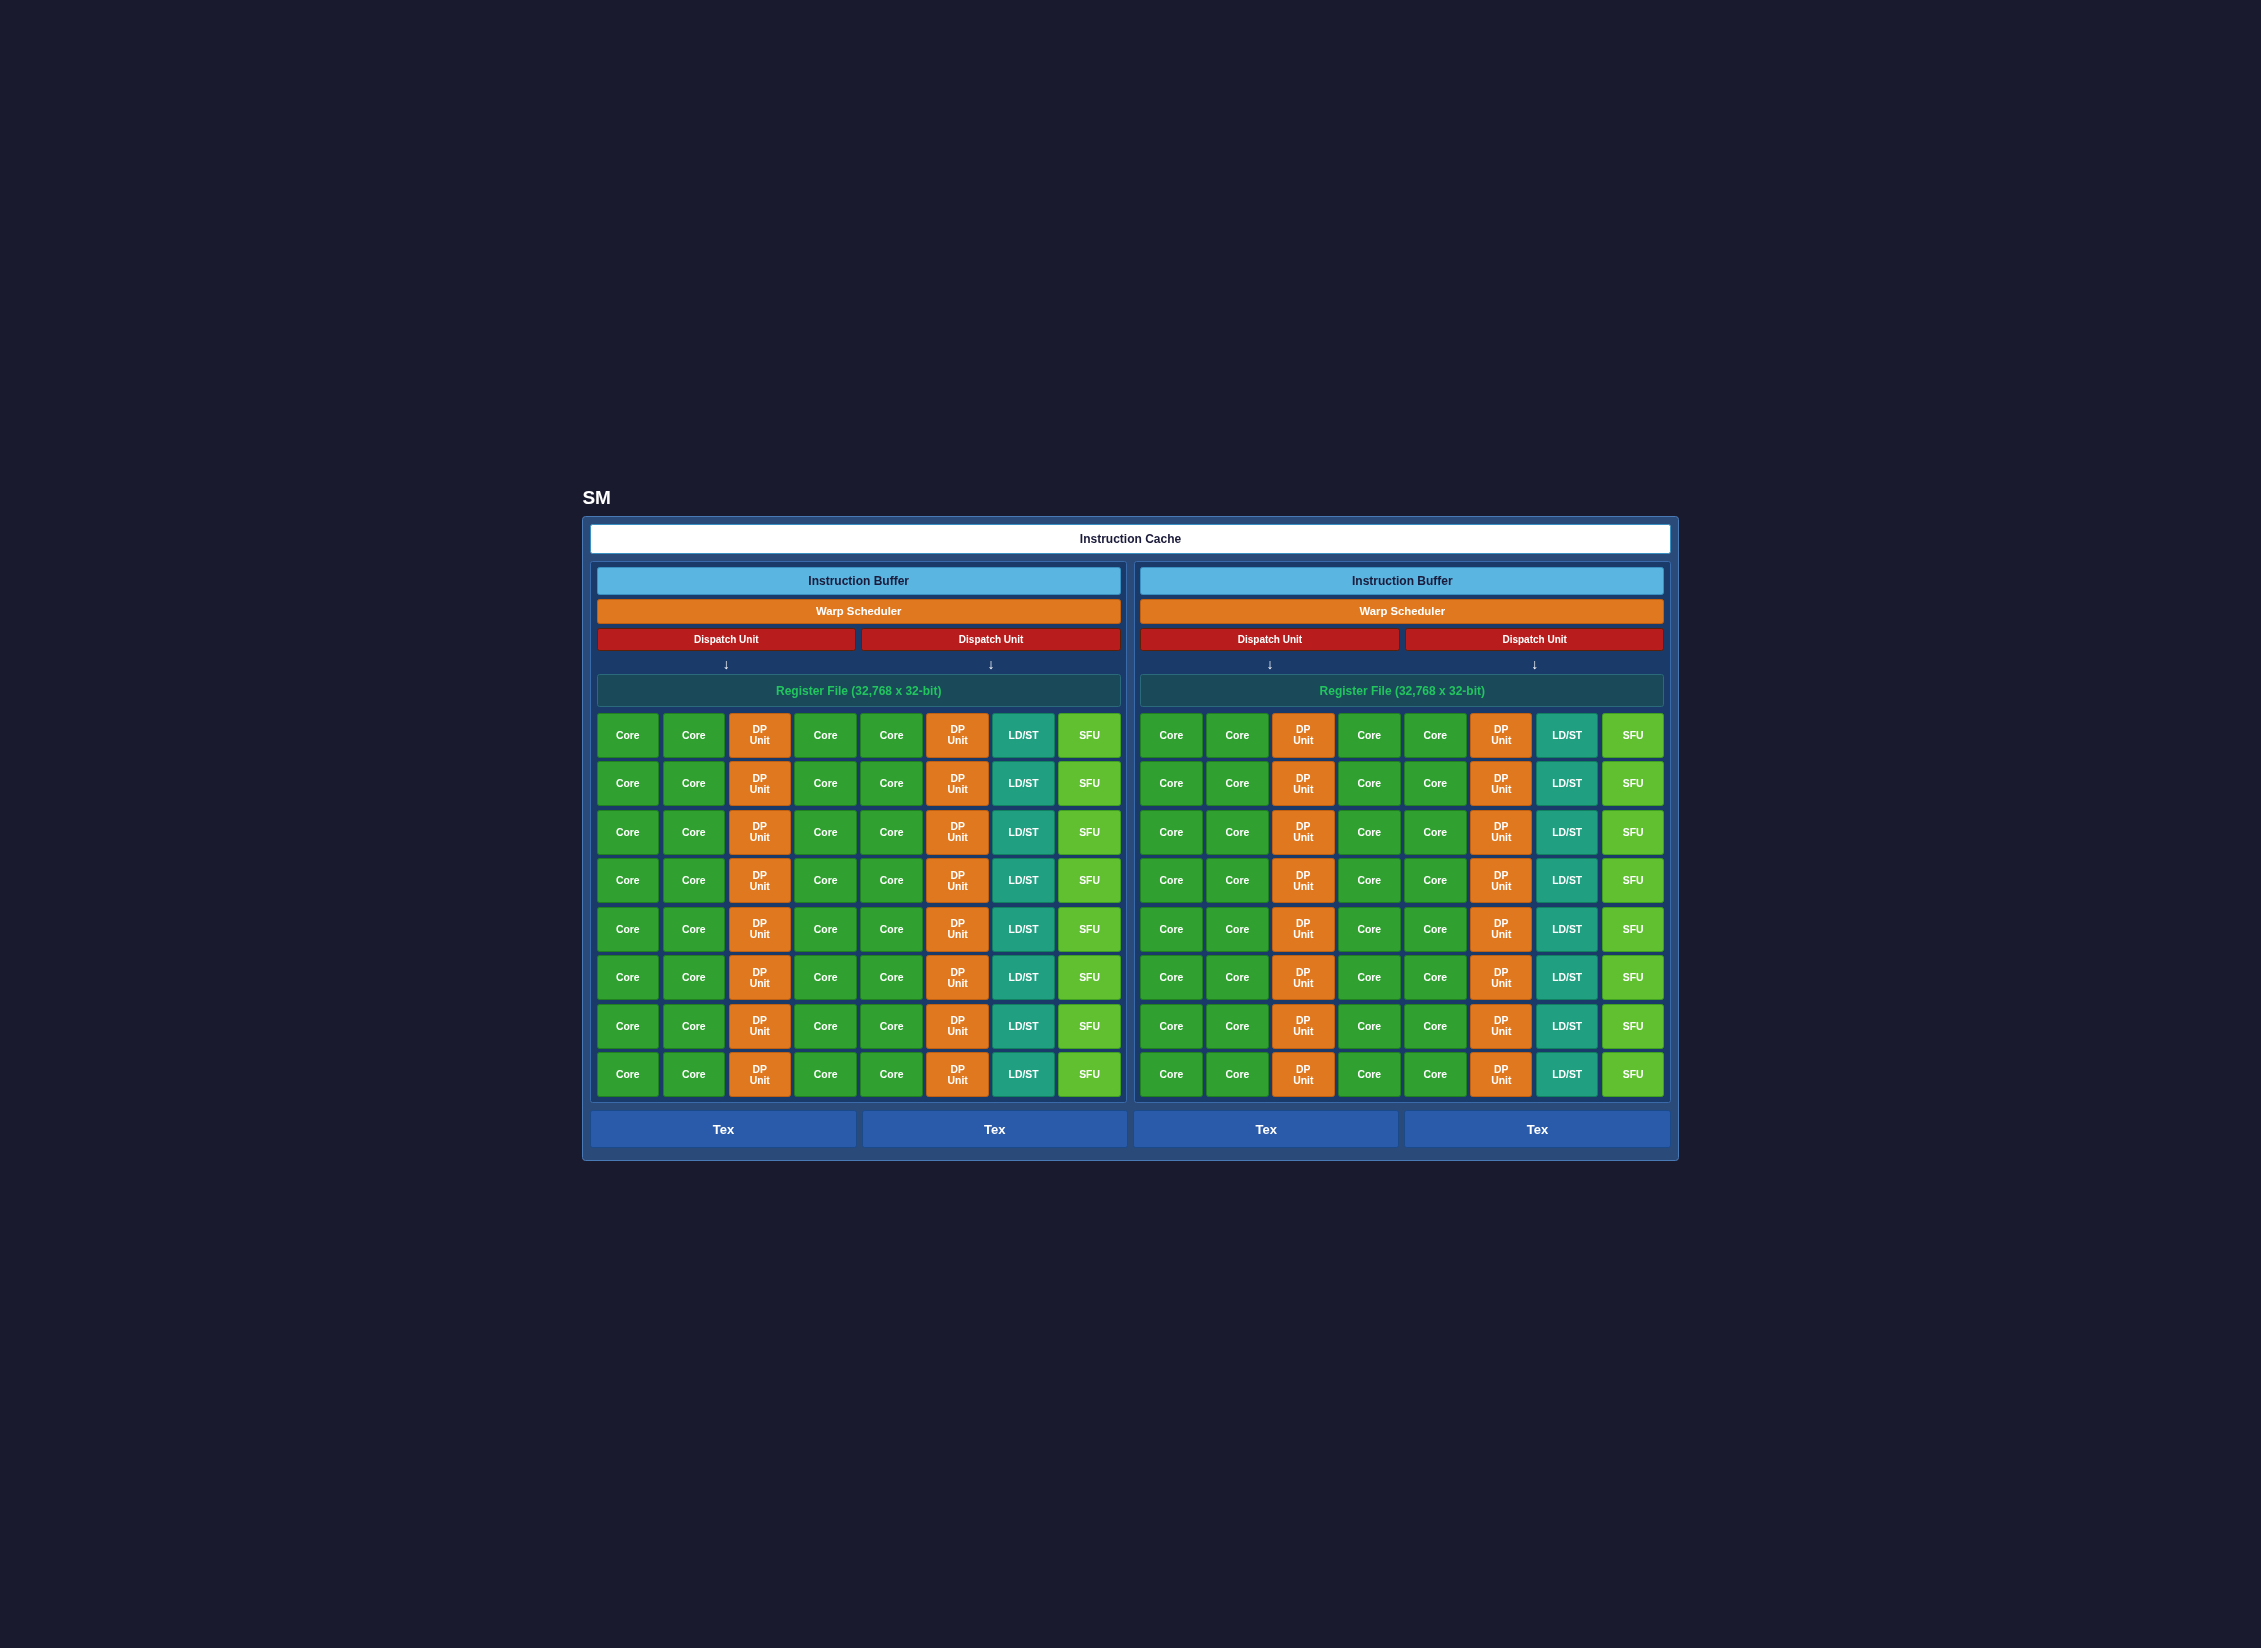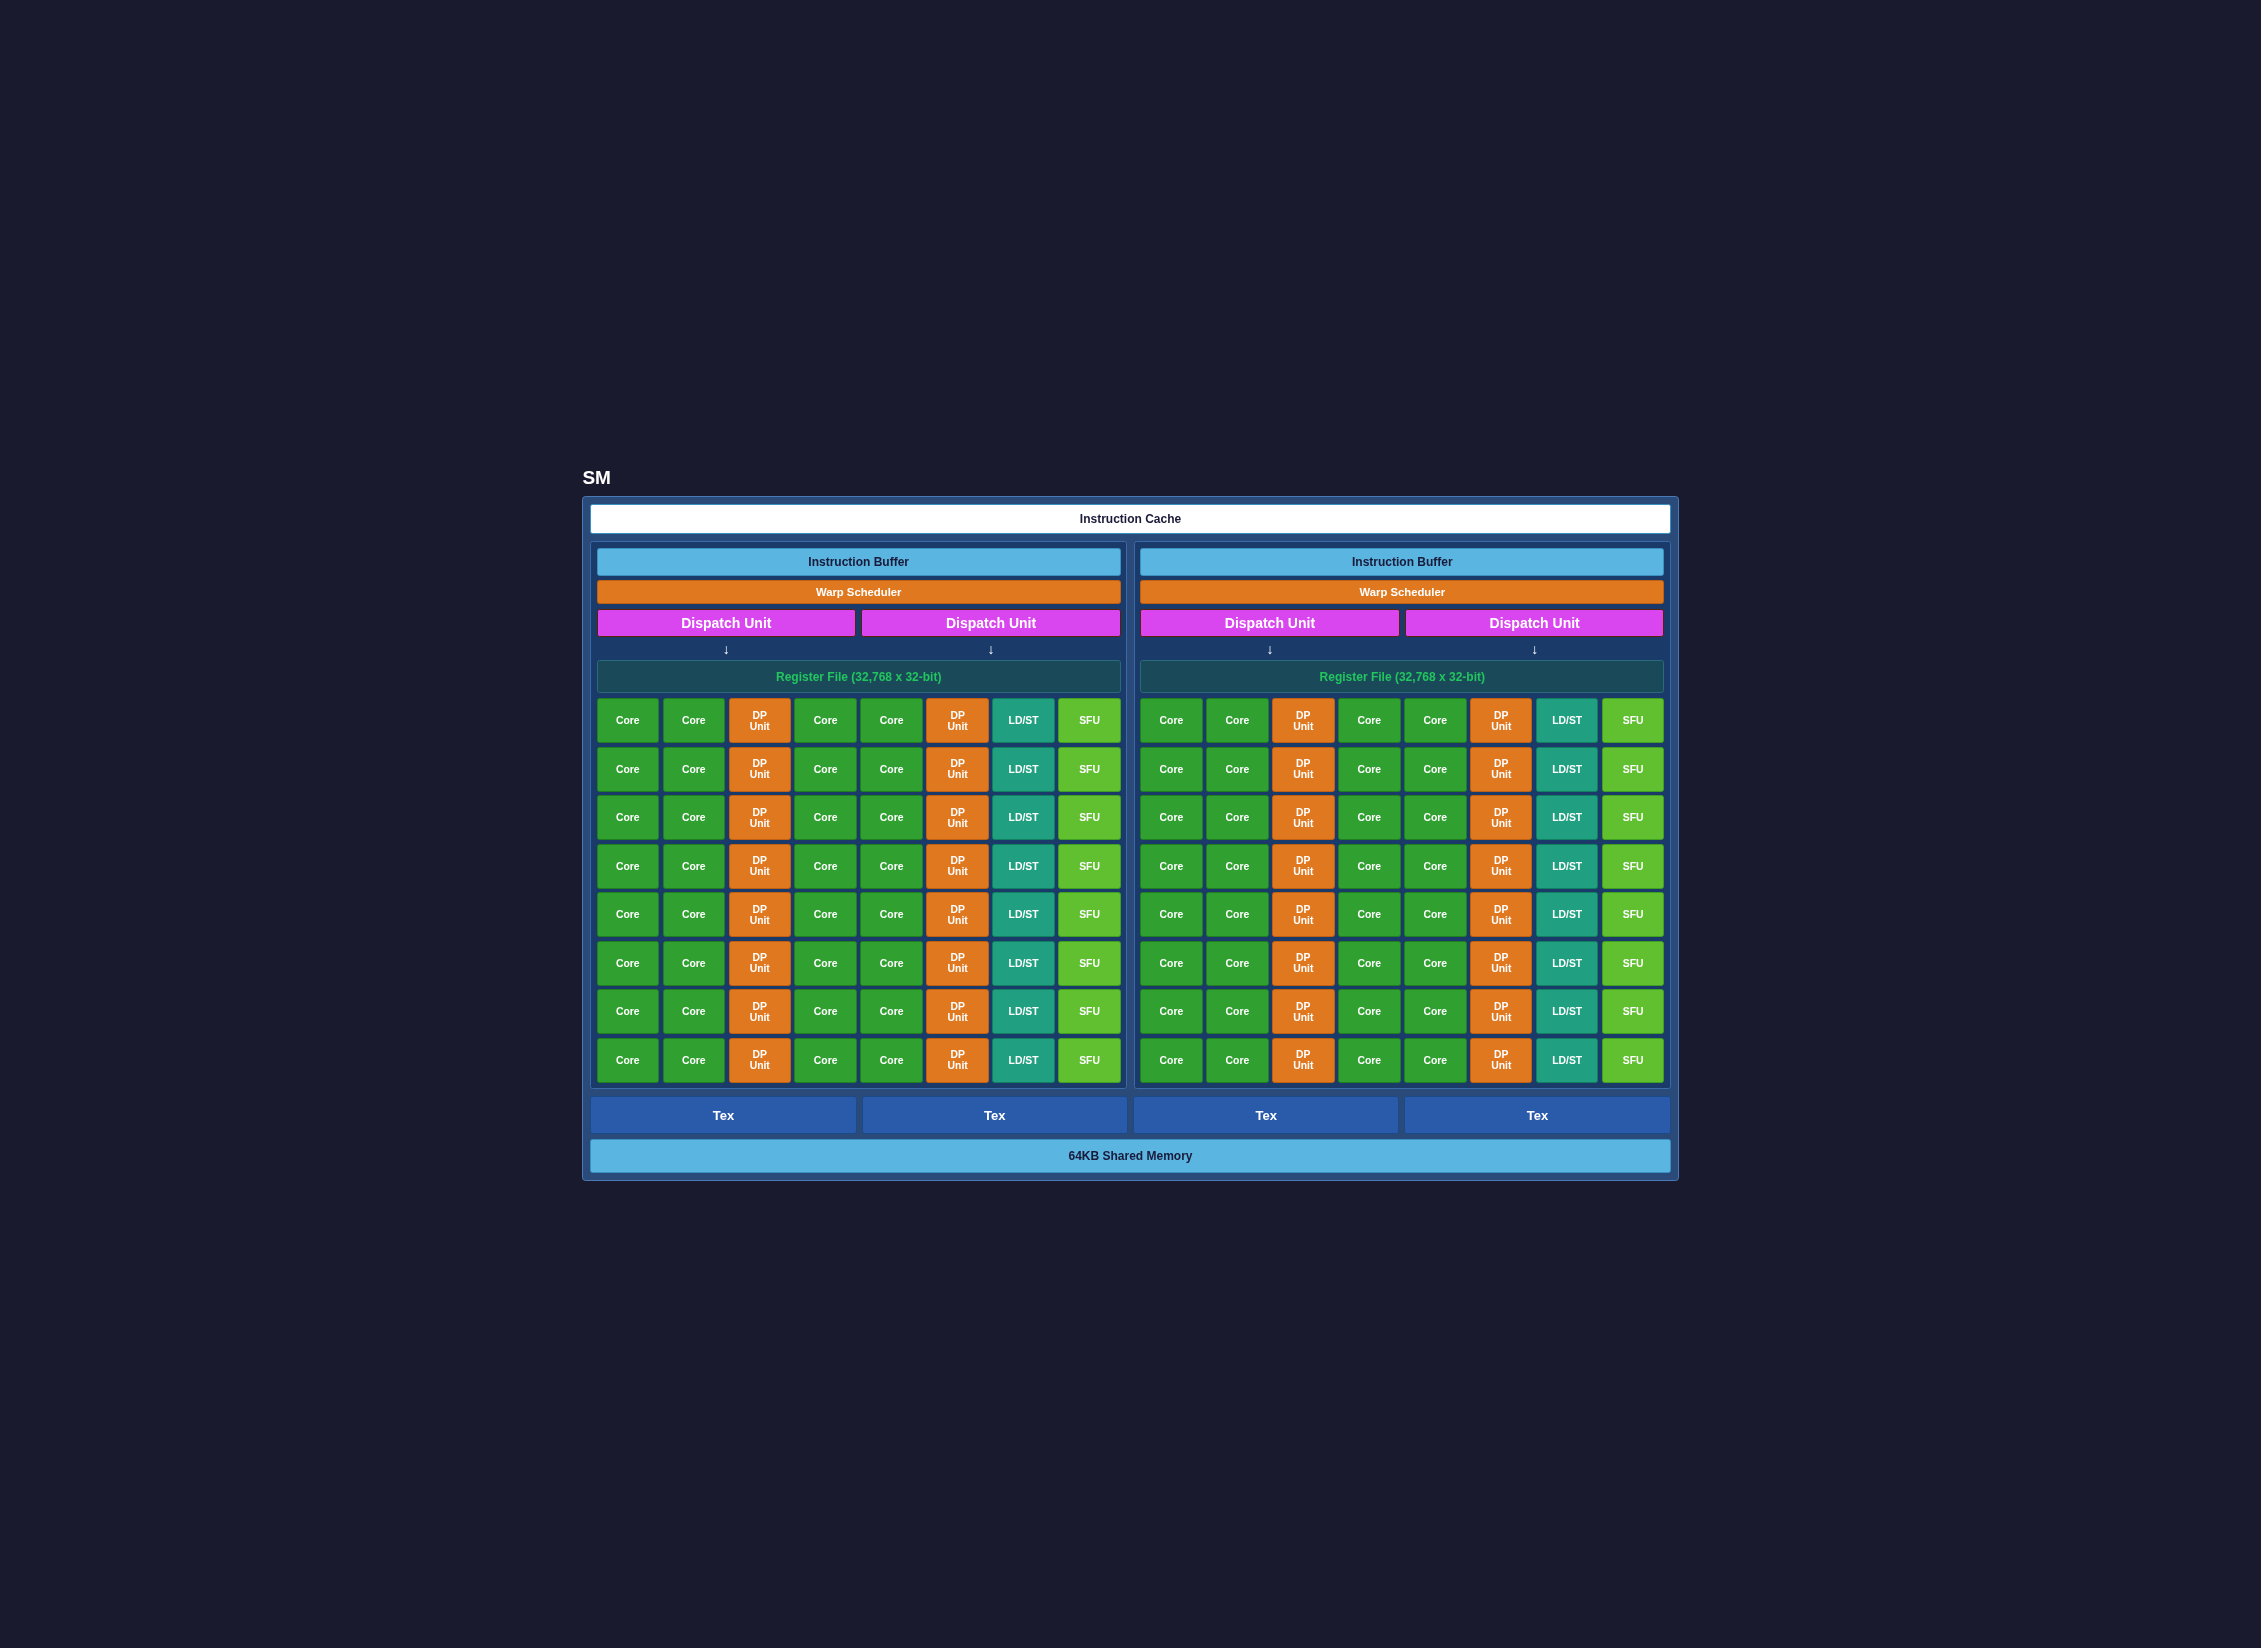--- a/index.html
+++ b/index.html
@@ -73,26 +73,26 @@
       color: white;
       margin-bottom: 4.3px;
     }
     .dispatch-row {
       display: flex;
       gap: 5.2px;
       margin-bottom: 4.3px;
     }
     .dispatch-unit {
       flex: 1;
-      background: #d946ef;
+      background: #b91c1c;
       border: 0.9px solid #5a2008;
       border-radius: 2.6px;
       text-align: center;
       padding: 5.2px;
-      font-size: 14px;
+      font-size: 10px;
       font-weight: bold;
       color: white;
     }
     .arrow {
       text-align: center;
       color: white;
       font-size: 14px;
       margin-bottom: 2.6px;
       display: flex;
       gap: 5.2px;
@@ -365,18 +365,17 @@
 
     </div>
 
     <div class="bottom-section">
       <div class="tex-row">
         <div class="tex-unit">Tex</div>
         <div class="tex-unit">Tex</div>
         <div class="tex-unit">Tex</div>
         <div class="tex-unit">Tex</div>
       </div>
-      <div class="shared-memory">64KB Shared Memory</div>
     </div>
 
   </div>
 </div>
 
 
 </body></html>

